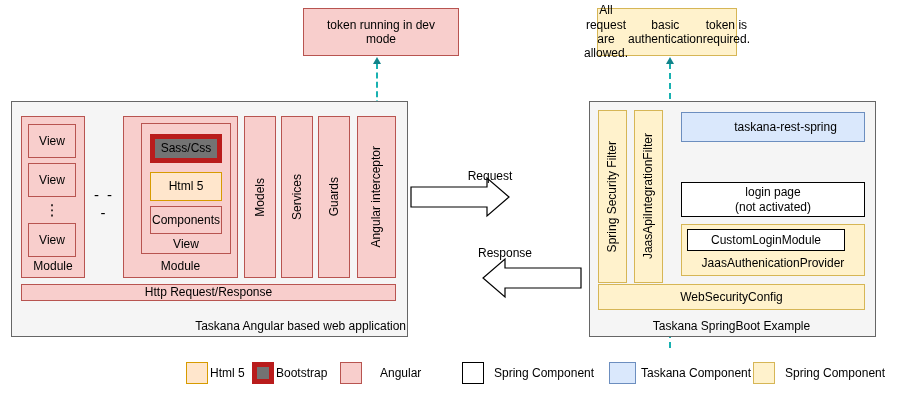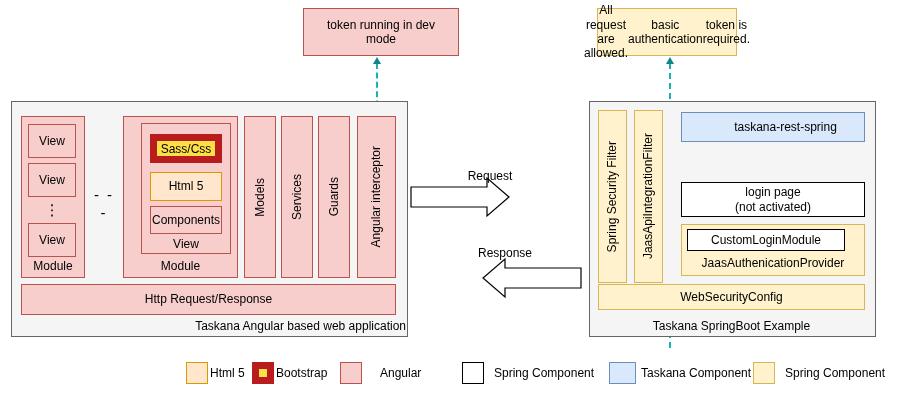--- a/index.html
+++ b/index.html
@@ -22,21 +22,21 @@
     position: absolute;
     box-sizing: border-box;
     display: flex;
     align-items: center;
     justify-content: center;
     text-align: center;
     line-height: 1.2;
   }
   .angular   { background:#f8cecc; border:1px solid #b85450; }
   .html5     { background:#ffe6cc; border:1px solid #d79b00; }
-  .bootstrap { background:#fde047; border:7px solid #b91c1c;align-items:flex-end; }
+  .bootstrap { background:#737373; border:5px solid #b91c1c; }
   .spring    { background:#fff2cc; border:1px solid #d6b656; }
   .taskana   { background:#dae8fc; border:1px solid #6c8ebf;padding-left:25px; }
   .custom    { background:#ffffff; border:1px solid #000000; }
   .panel     { background:#f5f5f5; border:1px solid #666666; }
 
   .vert {
     writing-mode: vertical-rl;
     transform: rotate(180deg);
   }
 
@@ -146,21 +146,21 @@
 <div class="bx angular" style="left:281px; top:116px; width:32px; height:162px;">
   <span class="vert">Services</span>
 </div>
 <div class="bx angular" style="left:318px; top:116px; width:32px; height:162px;">
   <span class="vert">Guards</span>
 </div>
 <div class="bx angular" style="left:357px; top:116px; width:39px; height:162px;">
   <span class="vert">Angular interceptor</span>
 </div>
 
-<div class="bx angular" style="left:21px; top:284px; width:375px; height:31px;">
+<div class="bx angular" style="left:21px; top:284px; width:375px; height:17px;">
   <span>Http Request/Response</span>
 </div>
 
 <div class="lbl-bottom" style="left:11px; top:319px; width:395px;text-align:right;">
   <span>Taskana Angular based web application</span>
 </div>
 
 <svg class="arrowlayer" width="900" height="403">
 
   <polygon points="411,187 487,187 487,178 509,197 487,216 487,207 411,207" fill="#ffffff" stroke="#000000" stroke-width="1.2"></polygon>

